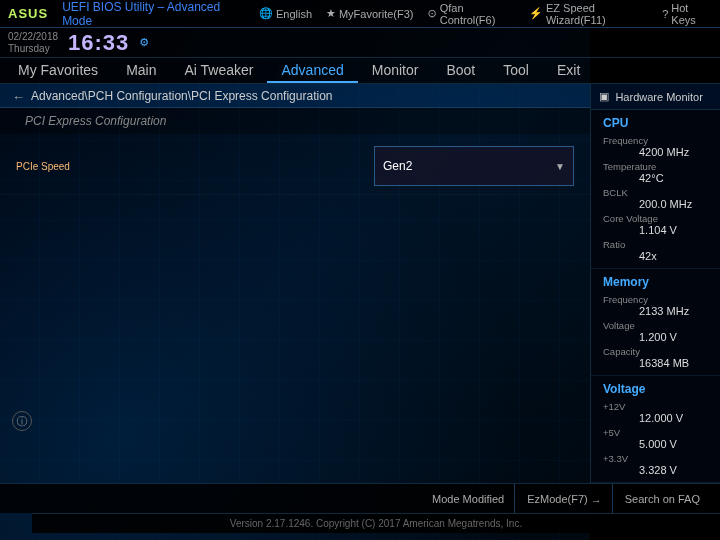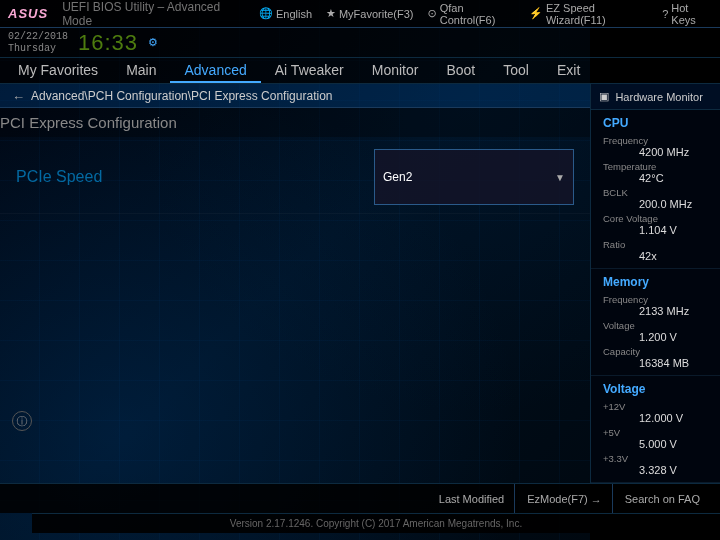--- a/index.html
+++ b/index.html
@@ -44,29 +44,28 @@
       background: rgba(0,0,0,0.85);
       border-bottom: 1px solid #1a3a5c;
       display: flex;
       align-items: center;
       height: 28px;
       padding: 0 8px;
       gap: 14px;
     }
 
     .asus-logo {
-      color: #f9a8d4;
+      color: #bef264;
       font-weight: bold;
       font-size: 13px;
-      font-style: italic;
       letter-spacing: 1px;
     }
 
     .header-title {
-      color: #737373;
+      color: #3b82f6;
       font-size: 12px;
     }
 
     .header-right {
       margin-left: auto;
       display: flex;
       align-items: center;
       gap: 14px;
       font-size: 11px;
       color: #aaa;
@@ -89,27 +88,26 @@
       height: 30px;
       padding: 0 8px;
       gap: 10px;
       border-bottom: 1px solid #0d2a3f;
     }
 
     .date-text {
       font-size: 10px;
       color: #888;
       line-height: 1.2;
-      font-family: Liberation Mono, monospace;
     }
 
     .time-display {
       font-size: 22px;
-      color: #4d7c0f;
-      font-weight: 400;
+      color: #c4b5fd;
+      font-weight: 700;
       letter-spacing: 1px;
     }
 
     .gear-icon {
       color: #4af;
       font-size: 11px;
       cursor: pointer;
     }
 
     
@@ -150,51 +148,52 @@
       border-bottom: 1px solid #1a3a5c;
     }
 
     .back-arrow {
       color: #aaa;
       font-size: 13px;
     }
 
     
     .section-header {
-      padding: 6px 0;
-      font-size: 15px;
+      padding: 6px 25px;
+      font-size: 12px;
       color: #888;
       background: rgba(0,0,0,0.3);
+      font-style: italic;
     }
 
     
     .settings-content {
       flex: 1;
       padding: 4px 0;
     }
 
     .setting-row {
       display: flex;
       align-items: center;
       padding: 8px 16px;
       border-bottom: 1px solid rgba(255,255,255,0.03);
     }
 
     .setting-label {
-      font-size: 16px;
-      color: #0369a1;
+      font-size: 10px;
+      color: #fdba74;
       flex: 1;
     }
 
     .setting-dropdown {
       display: flex;
       align-items: center;
       background: rgba(20,20,40,0.8);
       border: 1px solid #2a5a8a;
-      padding: 20px 8px;
+      padding: 12px 8px;
       font-size: 12px;
       color: #fff;
       cursor: pointer;
       width: 200px;
       justify-content: space-between;
       margin-left: 8px;
     }
 
     .dropdown-arrow {
       color: #aaa;
@@ -362,22 +361,22 @@
     <div class="date-text">02/22/2018</div>
     <div class="date-text">Thursday</div>
   </div>
   <div class="time-display">16:33</div>
   <span class="gear-icon">⚙</span>
 </div>
 
 <div class="nav-bar">
   <div class="nav-item">My Favorites</div>
   <div class="nav-item">Main</div>
+  <div class="nav-item">Ai Tweaker</div>
   <div class="nav-item active">Advanced</div>
-  <div class="nav-item">Ai Tweaker</div>
   <div class="nav-item">Monitor</div>
   <div class="nav-item">Boot</div>
   <div class="nav-item">Tool</div>
   <div class="nav-item">Exit</div>
 </div>
 
 <div class="content-and-sidebar">
 
   <div class="content-panel">
 
@@ -467,20 +466,20 @@
         <div class="monitor-full">
           <div class="monitor-label">+3.3V</div>
           <div class="monitor-value">3.328 V</div>
         </div>
       </div>
     </div>
   </div>
 </div>
 
 <div class="status-bar">
-  <div class="status-item">Last Modified</div>
+  <div class="status-item">Mode Modified</div>
   <div class="status-item">EzMode(F7) →</div>
   <div class="status-item">Search on FAQ</div>
 </div>
 
 <div class="footer">
   <span>Version 2.17.1246. Copyright (C) 2017 American Megatrends, Inc.</span>
 </div>
 
 </body></html>

